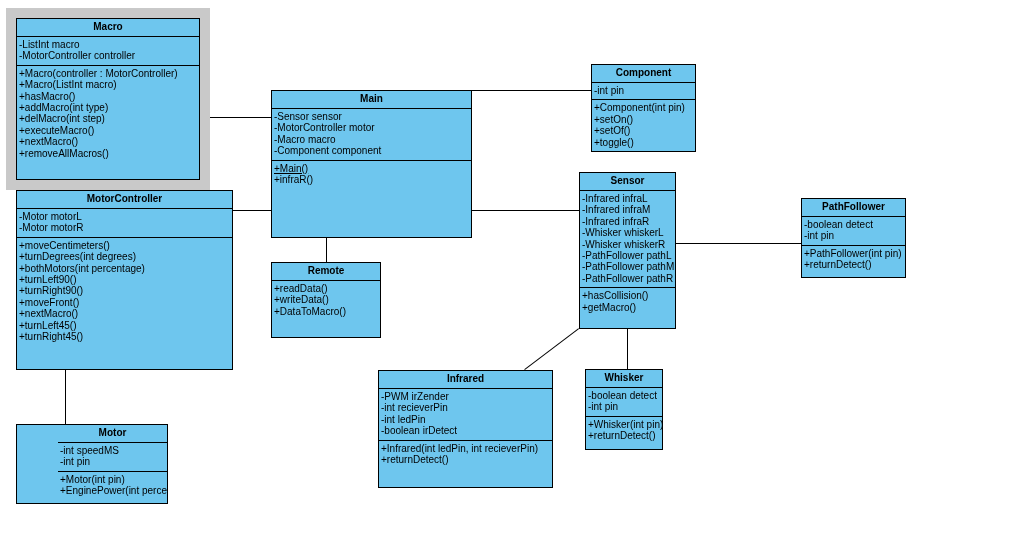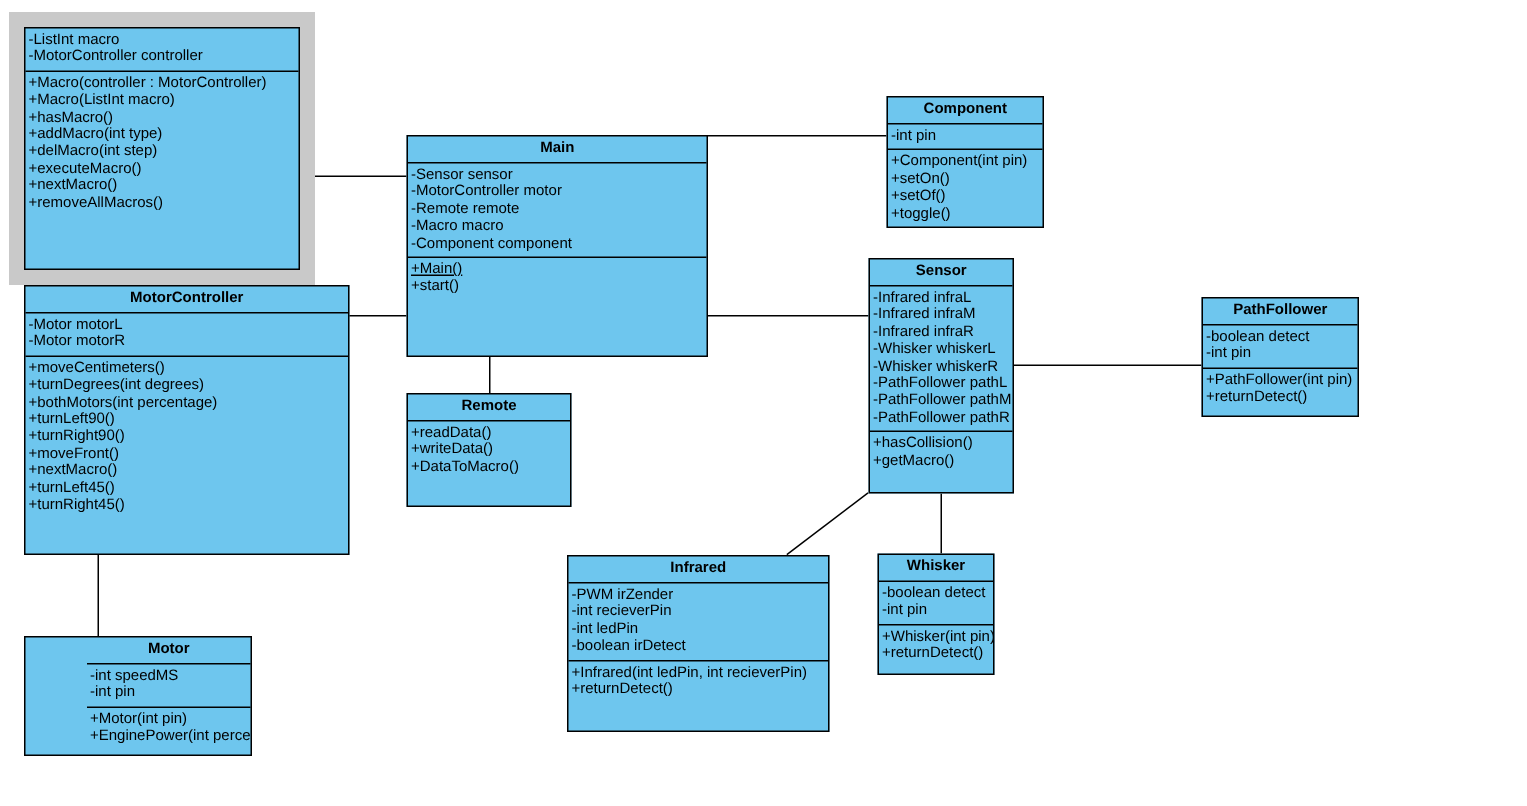--- a/index.html
+++ b/index.html
@@ -91,20 +91,21 @@
       <div class="edge edge-h" style="left: 472px; top: 90px; width: 119px;"></div>
       <div class="edge edge-h" style="left: 472px; top: 210px; width: 107px;"></div>
       <div class="edge edge-v" style="left: 326px; top: 238px; height: 24px;"></div>
       <div class="edge edge-h" style="left: 676px; top: 243px; width: 125px;"></div>
       <div class="edge edge-v" style="left: 627px; top: 329px; height: 40px;"></div>
       <div class="edge-diag" style="left: 579px; top: 329px; width: 67.8012px; transform: rotate(142.792deg);"></div>
     </div>
   <div id="class-layer">
       <div class="selection-halo" style="left: 6px; top: 8px; width: 204px; height: 182px;"></div>
       <div class="uml-class" style="left: 16px; top: 18px; width: 184px; height: 162px;">
+        <div class="uml-title">Macro</div>
         <div class="uml-compartment">
           <div class="uml-row">-ListInt macro</div>
           <div class="uml-row">-MotorController controller</div>
         </div>
         <div class="uml-compartment grow">
           <div class="uml-row">+Macro(controller : MotorController)</div>
           <div class="uml-row">+Macro(ListInt macro)</div>
           <div class="uml-row">+hasMacro()</div>
           <div class="uml-row">+addMacro(int type)</div>
           <div class="uml-row">+delMacro(int step)</div>
@@ -140,27 +141,26 @@
         <div class="uml-compartment grow">
           <div class="uml-row">+Motor(int pin)</div>
           <div class="uml-row">+EnginePower(int percentage)</div>
         </div>
       </div>
       <div class="uml-class" style="left: 271px; top: 90px; width: 201px; height: 148px;">
         <div class="uml-title">Main</div>
         <div class="uml-compartment">
           <div class="uml-row">-Sensor sensor</div>
           <div class="uml-row">-MotorController motor</div>
-          <div class="uml-row">-Remote remote</div>
           <div class="uml-row">-Macro macro</div>
           <div class="uml-row">-Component component</div>
         </div>
         <div class="uml-compartment grow">
           <div class="uml-row static-member">+Main()</div>
-          <div class="uml-row">+start()</div>
+          <div class="uml-row">+infraR()</div>
         </div>
       </div>
       <div class="uml-class" style="left: 271px; top: 262px; width: 110px; height: 76px;">
         <div class="uml-title">Remote</div>
         <div class="uml-compartment grow">
           <div class="uml-row">+readData()</div>
           <div class="uml-row">+writeData()</div>
           <div class="uml-row">+DataToMacro()</div>
         </div>
       </div>

